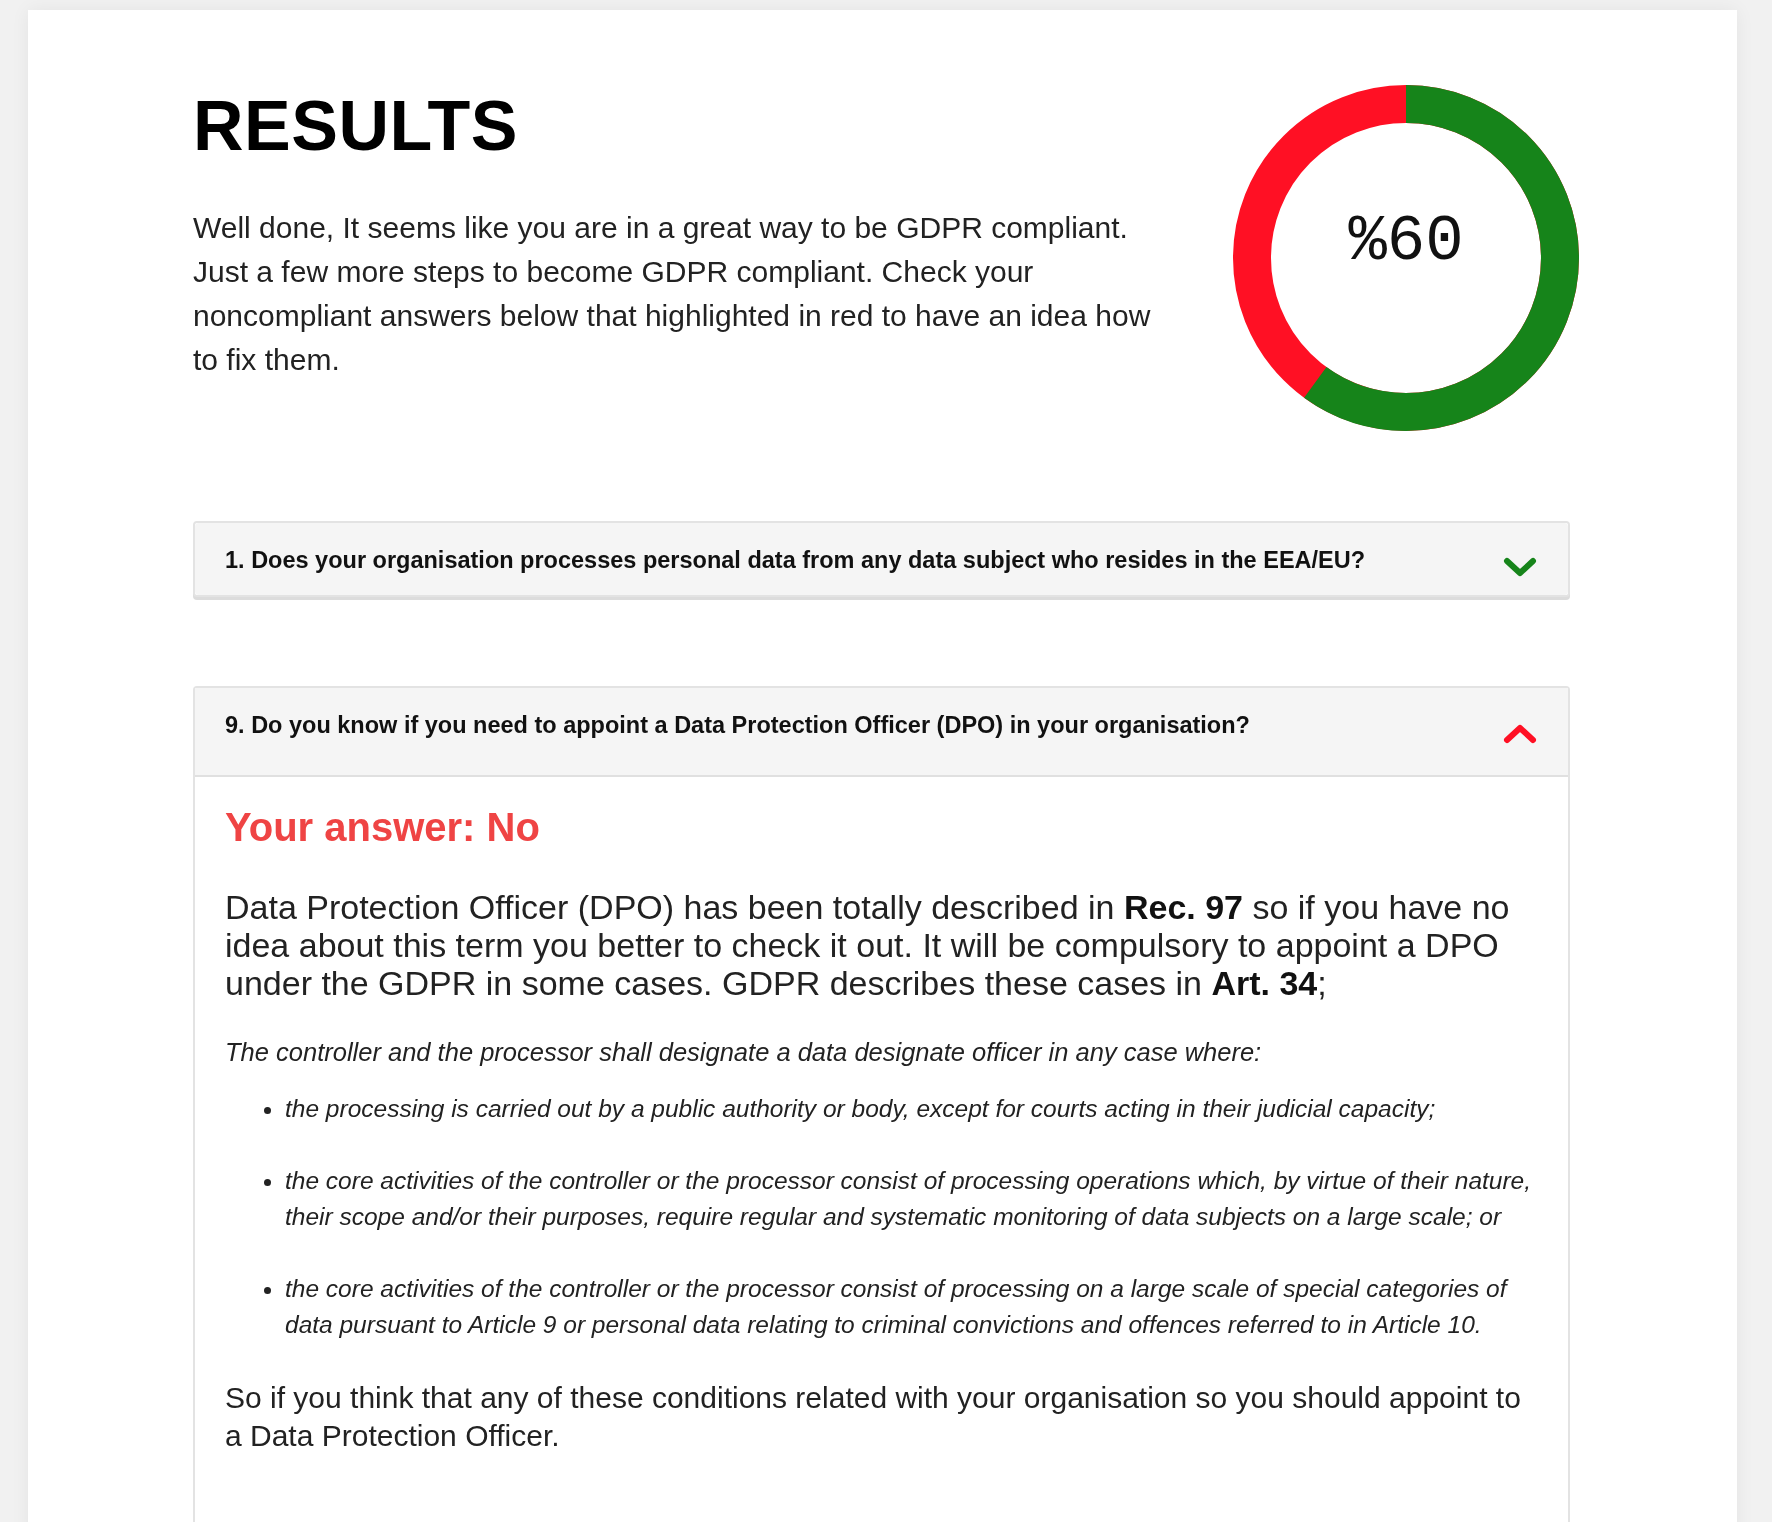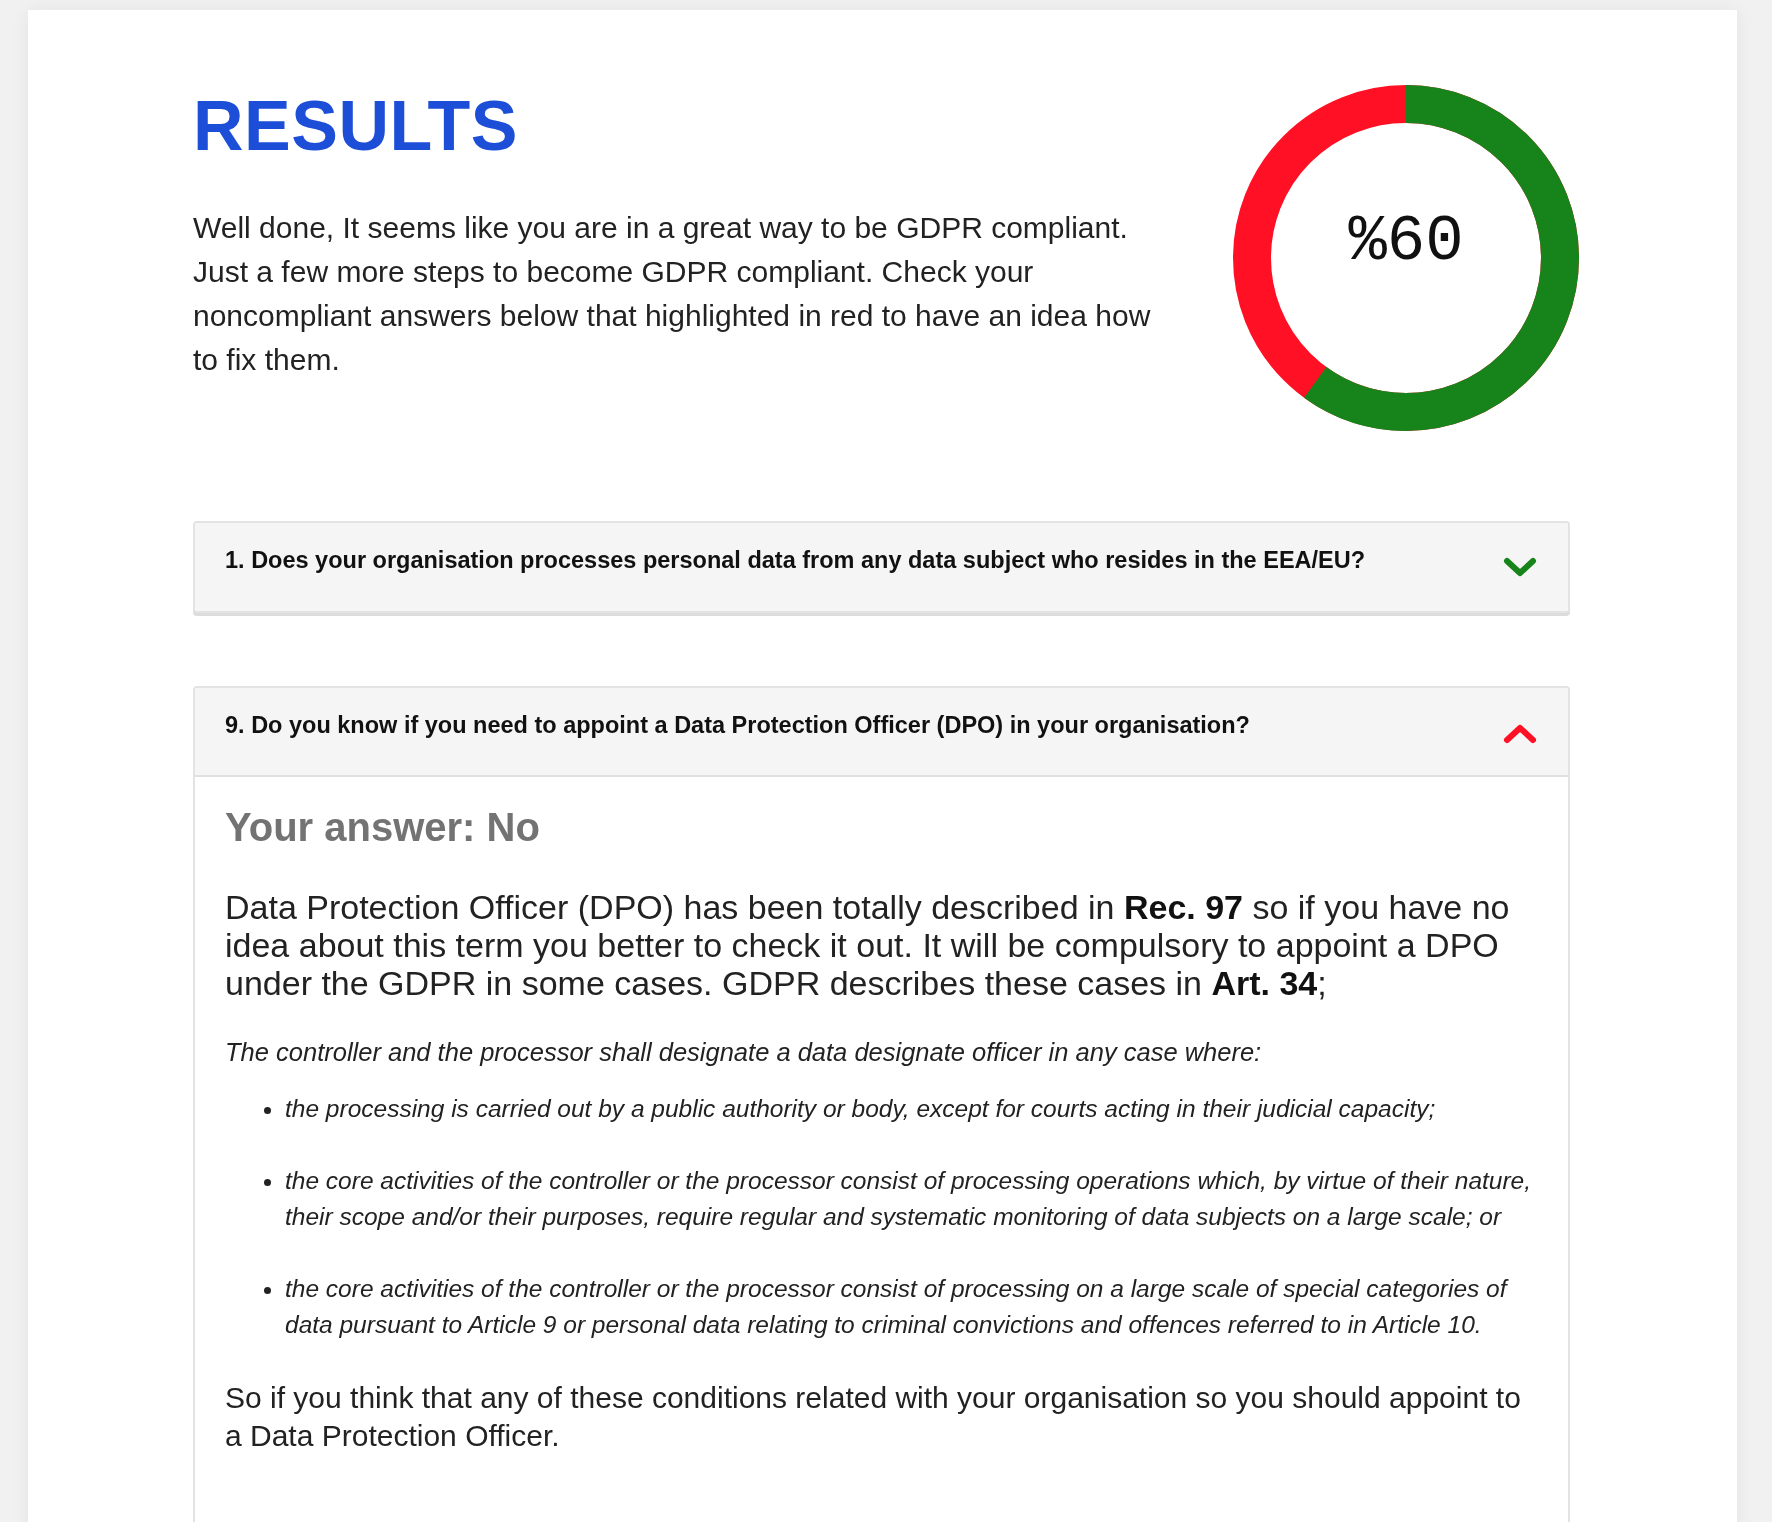--- a/index.html
+++ b/index.html
@@ -10,50 +10,50 @@
     color:#222;
     position:relative;
   }
   .card {
     position:absolute; left:28px; top:10px; width:1709px; height:1530px;
     background:#fff;
     box-shadow:0 0 18px rgba(0,0,0,0.06);
   }
   .title {
     position:absolute; left:193px; top:86px; margin:0;
-    font-size:70px; font-weight:700; color:#1d4ed8; letter-spacing:0.5px;
+    font-size:70px; font-weight:700; color:#000000; letter-spacing:0.5px;
   }
   .intro {
     position:absolute; left:193px; top:206px; width:960px; margin:0;
     font-size:30px; line-height:44px; color:#222;
   }
   .donut { position:absolute; left:1232px; top:84px; width:348px; height:348px; }
   .donut-label {
     position:absolute; left:1232px; top:68px; width:348px; height:348px;
     display:flex; align-items:center; justify-content:center;
     font-size:64px; color:#111; font-family:Liberation Mono, monospace;
   }
   .acc {
     position:absolute; left:193px; width:1377px;
     border:2px solid #e3e3e3; border-radius:4px; background:#fff;
     box-sizing:border-box;
   }
   .acc-head {
-    background:#f5f5f5; height:88px; position:relative; box-sizing:border-box;
+    background:#f5f5f5; height:72px; position:relative; box-sizing:border-box;
     padding:24px 120px 0 30px;
     font-size:23.5px; font-weight:700; color:#111;
     cursor:pointer;
   }
   .acc1 { top:521px; box-shadow:0 3px 0 #dcdcdc; }
   .acc1 .acc-head { border-radius:4px; }
   .acc2 { top:686px; height:860px; border-bottom:none; }
   .acc2 .acc-head { border-bottom:2px solid #e0e0e0; height:89px; }
   .chev { position:absolute; right:30px; top:31px; width:36px; height:26px; }
   .body { padding:28px 30px 0 30px; }
-  .answer { margin:0; font-size:40px; font-weight:700; color:#737373; }
+  .answer { margin:0; font-size:40px; font-weight:700; color:#ef4444; }
   .p { font-size:34px; line-height:38px; margin:38px 0 0 0; color:#222; }
   .p b { color:#111; }
   .quote { font-size:25.5px; font-style:italic; margin:36px 0 0 0; color:#222; }
   ul { margin:24px 0 0 0; padding-left:60px; }
   li { font-size:24.5px; font-style:italic; line-height:36px; margin-bottom:36px; color:#222; }
   .closing { font-size:30px; line-height:38px; margin:52px 0 0 0; color:#222; }
 </style>
 </head>
 <body>
 

